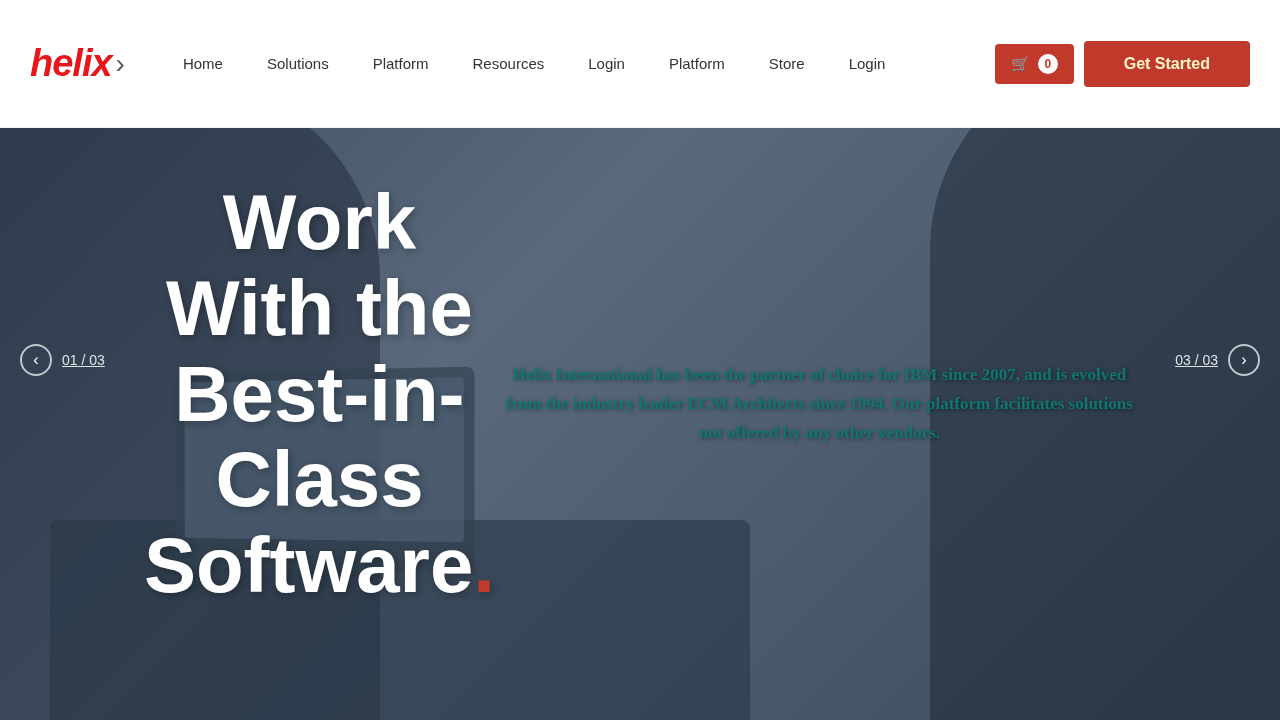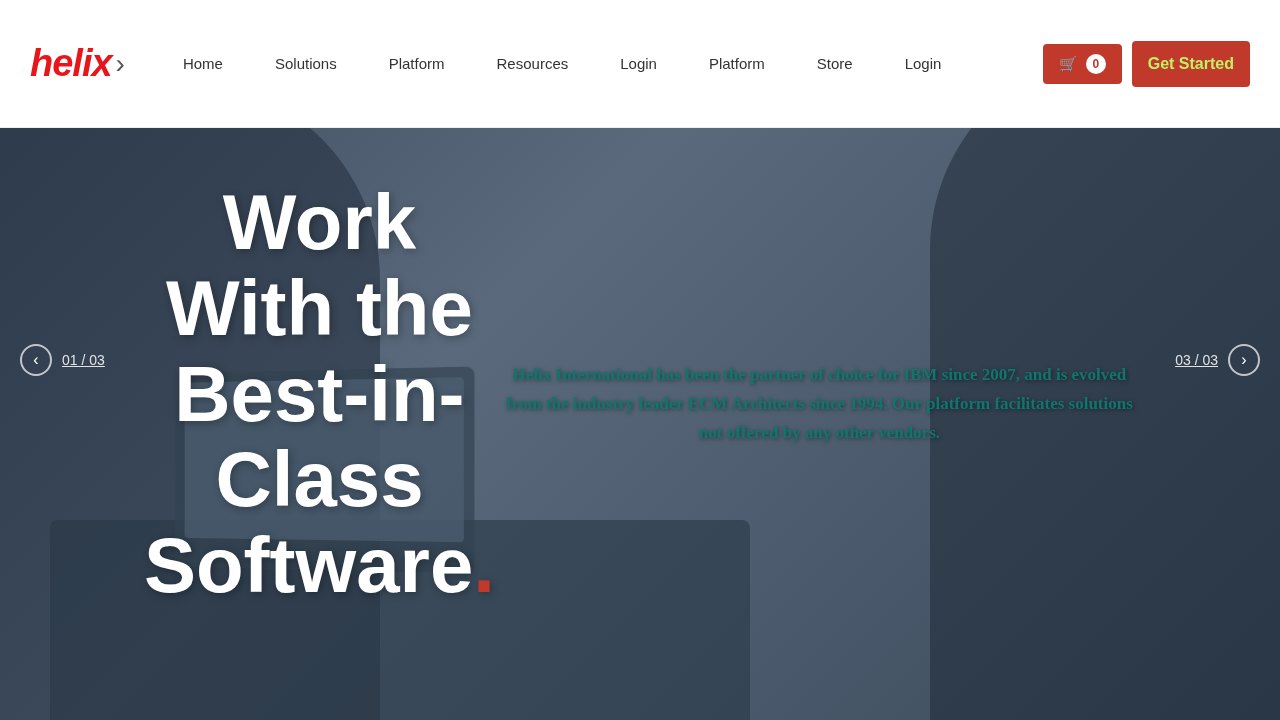--- a/index.html
+++ b/index.html
@@ -31,21 +31,21 @@
     }
     .logo-arrow {
       color: #555;
       font-size: 28px;
       margin-left: 4px;
     }
     .nav-links {
       display: flex;
       align-items: center;
       flex: 1;
-      gap: 16px;
+      gap: 8px;
       list-style: none;
     }
     .nav-links li a {
       text-decoration: none;
       color: #333;
       font-size: 15px;
       font-weight: 500;
       padding: 0 18px;
       line-height: 100px;
       display: block;
@@ -75,24 +75,24 @@
       width: 20px;
       height: 20px;
       display: flex;
       align-items: center;
       justify-content: center;
       font-size: 12px;
       font-weight: bold;
     }
     .get-started-btn {
       background: #c0392b;
-      color: #bef264;
+      color: #fef9c3;
       border: none;
       border-radius: 4px;
-      padding: 14px 16px;
+      padding: 14px 40px;
       font-size: 16px;
       font-weight: 600;
       cursor: pointer;
       white-space: nowrap;
     }
 
     
     .hero {
       position: absolute;
       top: 0; left: 0;

